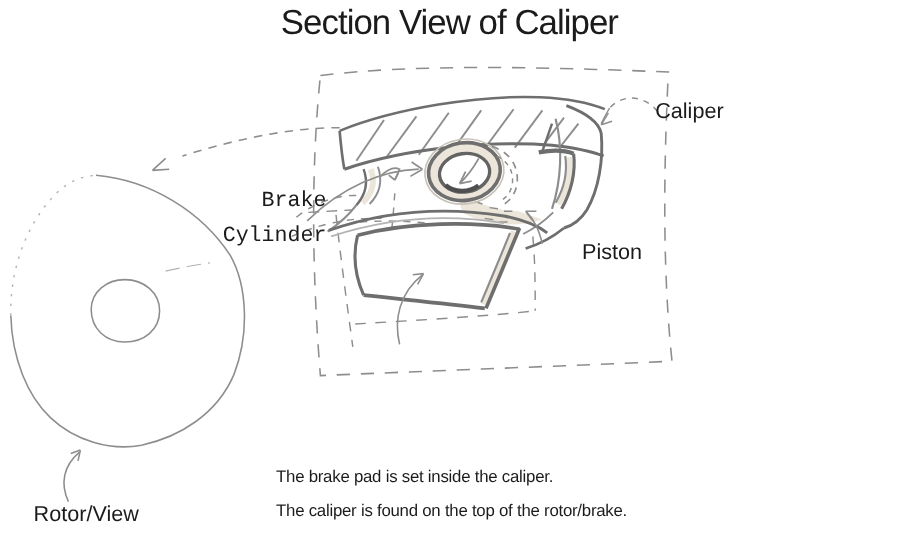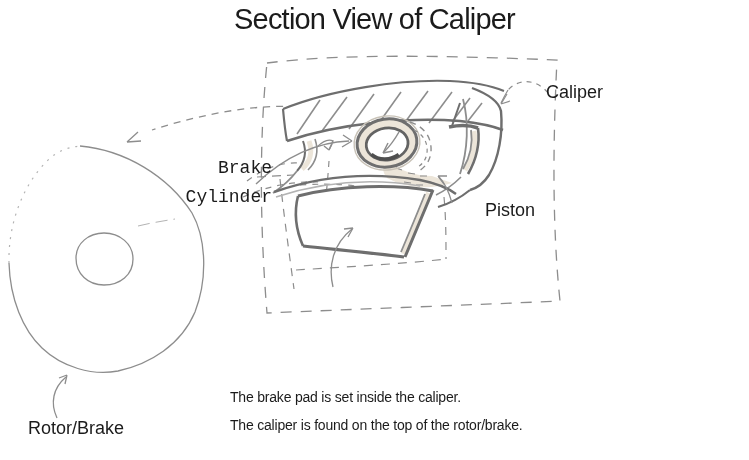--- a/index.html
+++ b/index.html
@@ -166,19 +166,19 @@
       <path d="M 67,375 L 59,378 M 67,375 L 65,384"></path>
     </g>
   </svg>
 
   <div class="title">Section View of Caliper</div>
 
   <div class="label lbl-caliper">Caliper</div>
   <div class="label lbl-brake-cylinder">Brake
 Cylinder</div>
   <div class="label lbl-piston">Piston</div>
-  <div class="label lbl-rotor">Rotor/Brake</div>
+  <div class="label lbl-rotor">Rotor/View</div>
 
   <div class="caption">
     <div>The brake pad is set inside the caliper.</div>
     <div>The caliper is found on the top of the rotor/brake.</div>
   </div>
 </div>
 
 </body></html>

